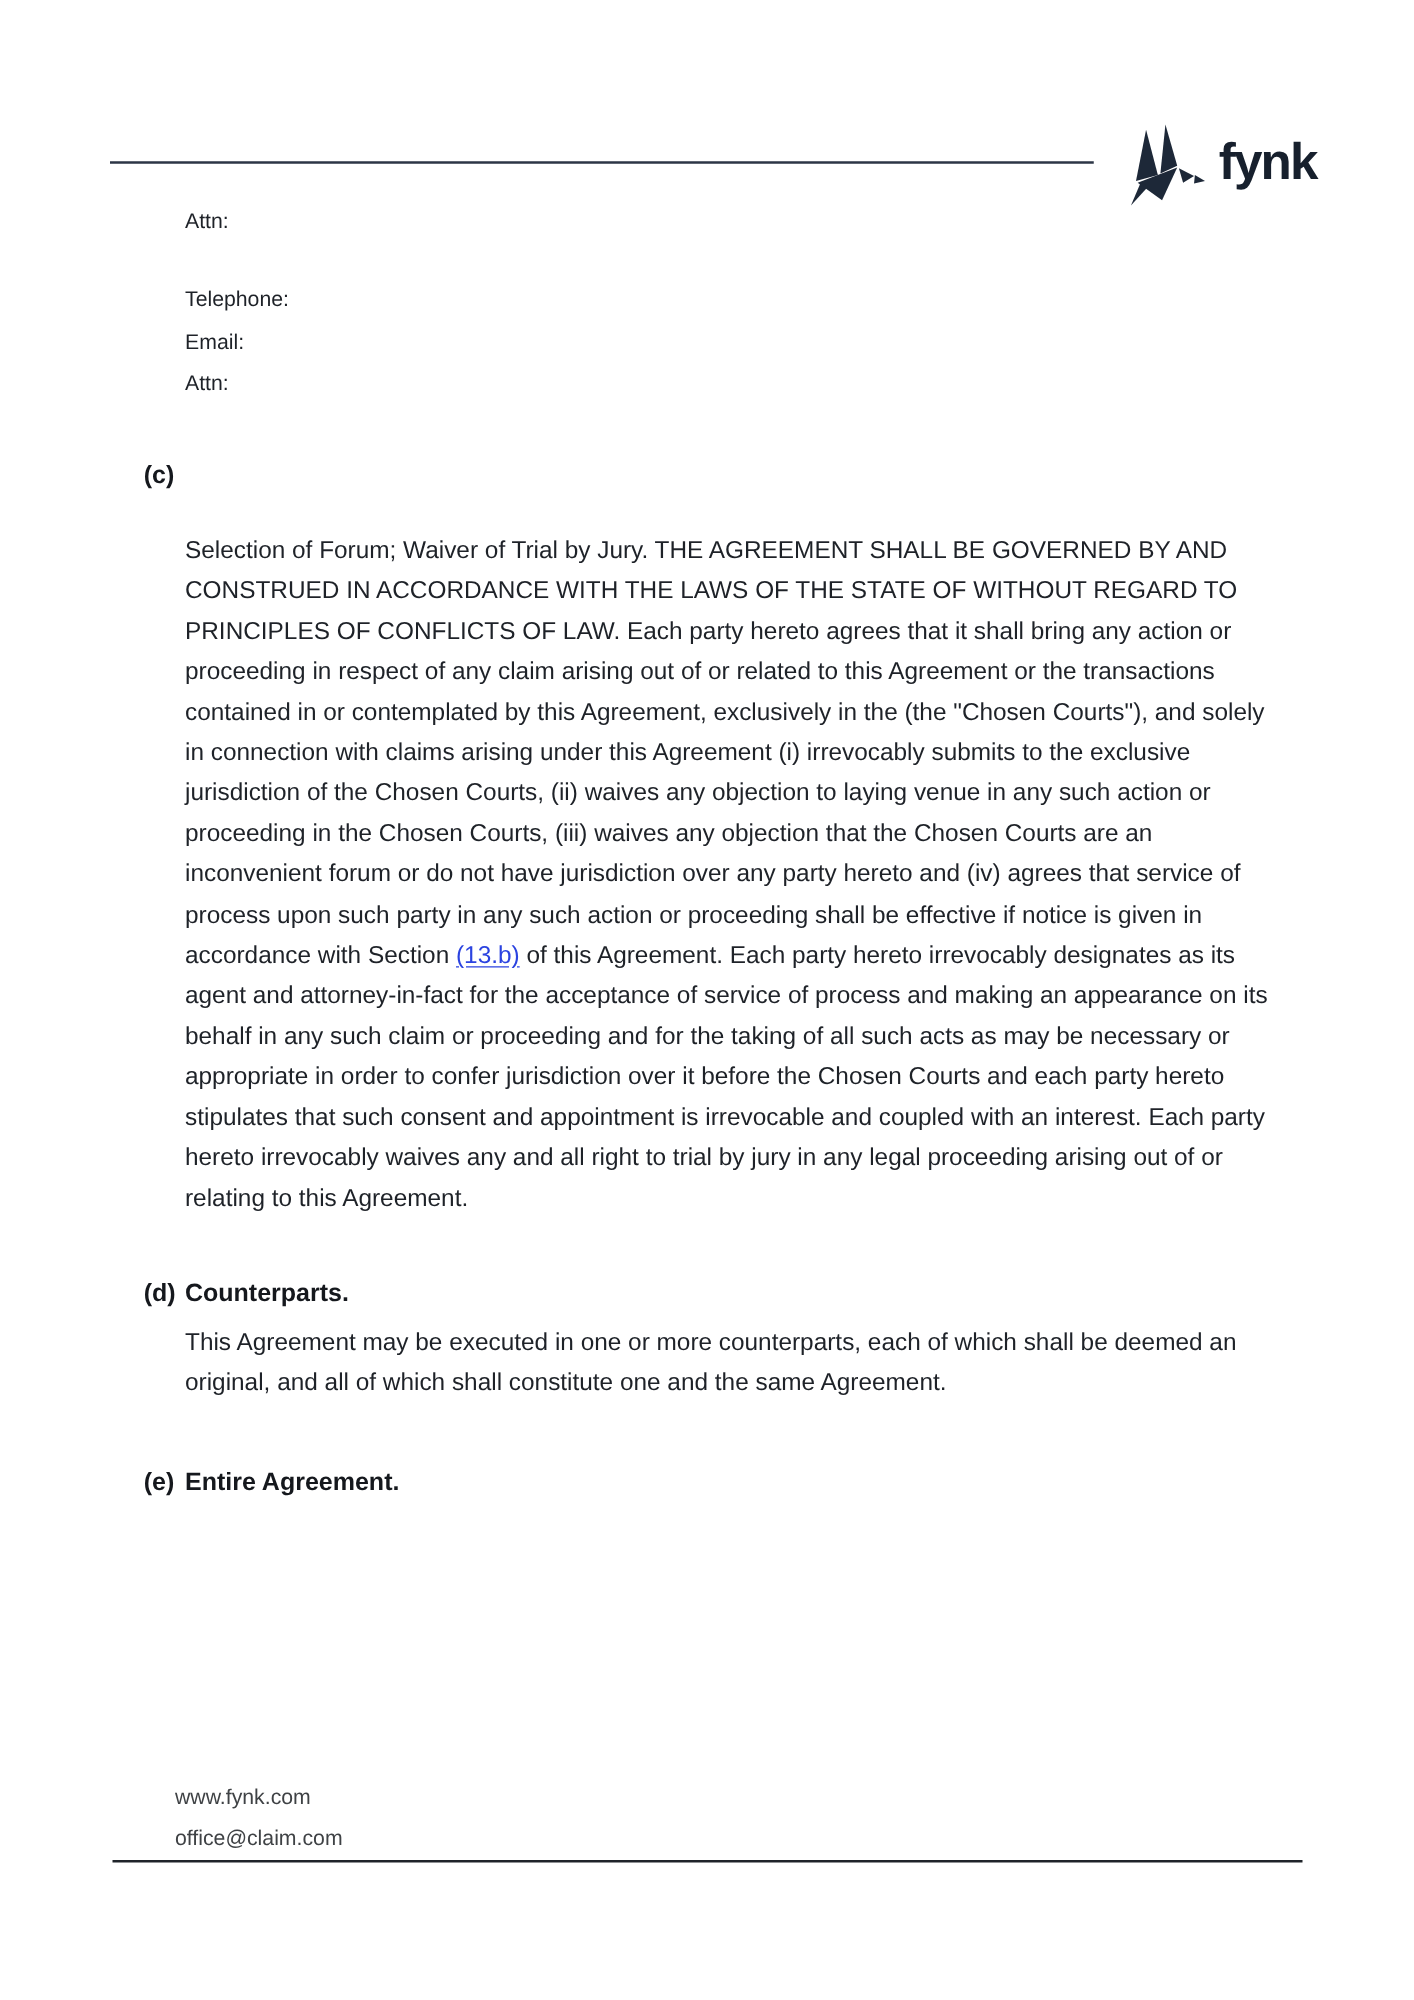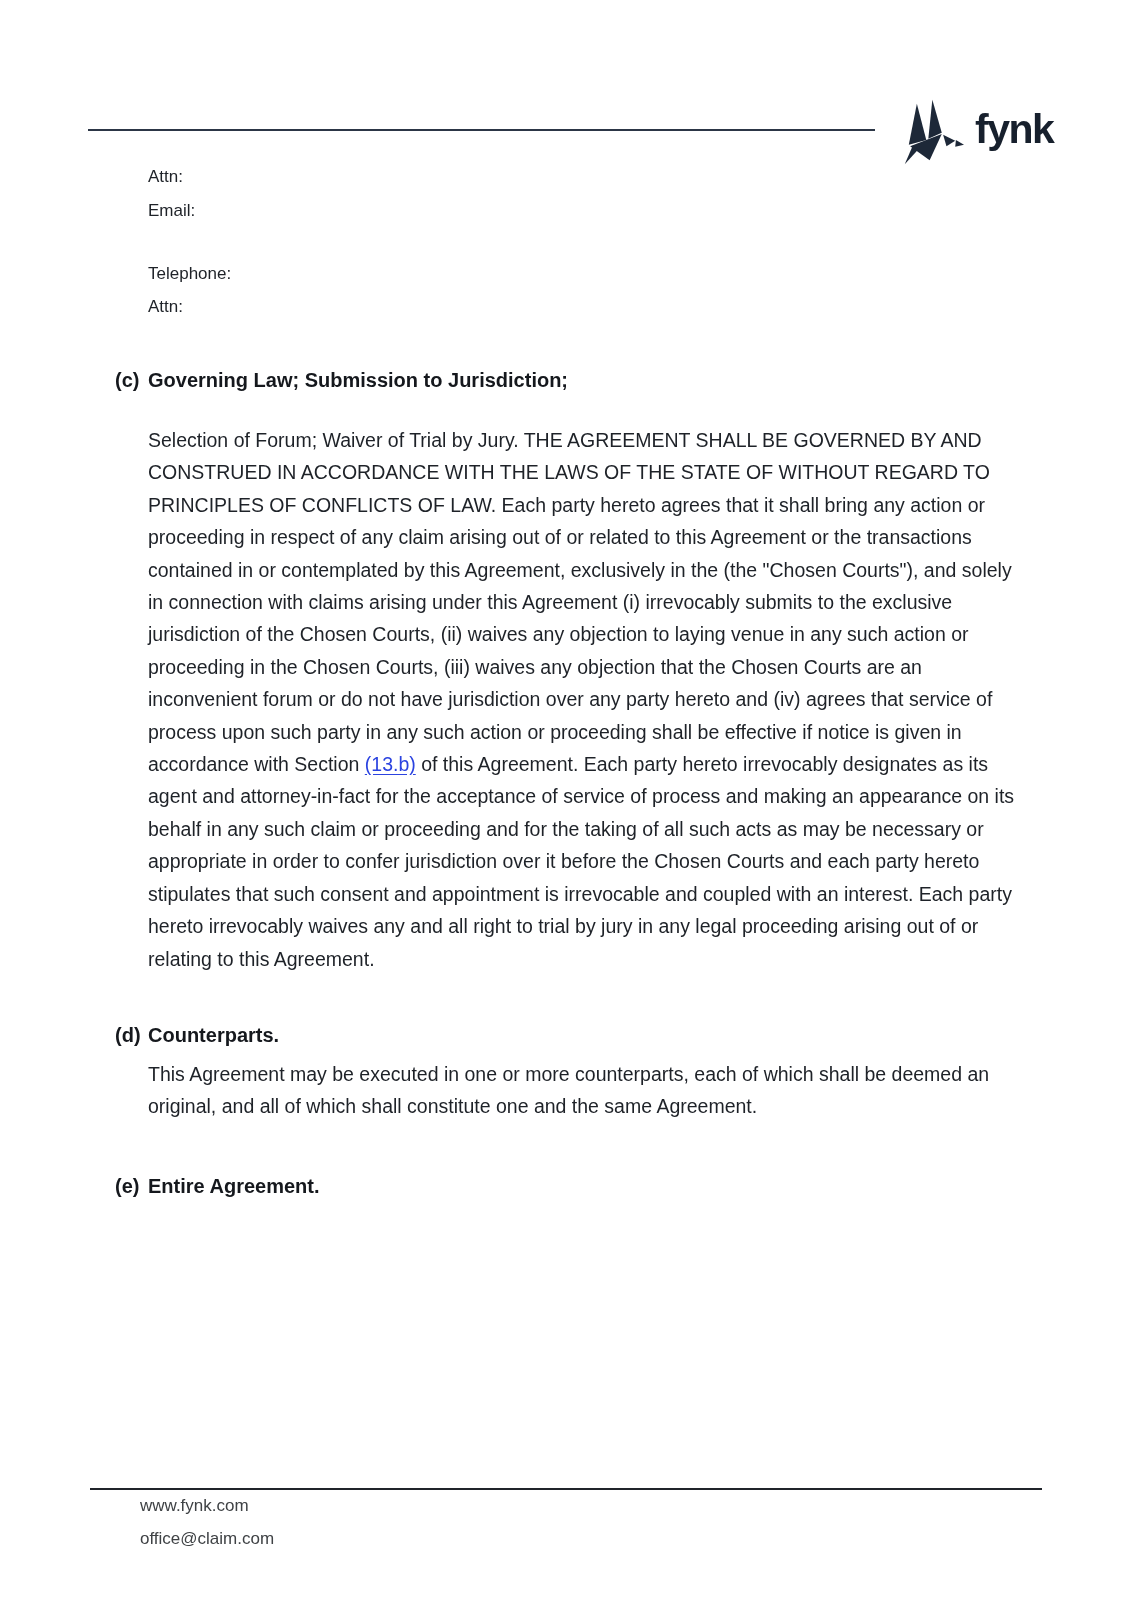--- a/index.html
+++ b/index.html
@@ -62,21 +62,21 @@
     color: #2b43e0; 
     text-underline-offset: 3px;
   }
 
   
   .footer-rule {
     position: absolute; left: 90px; top: 1488px;
     width: 952px; height: 2px; background: #20242a;
   }
   .footer {
-    position: absolute; left: 140px; top: 1489px;
+    position: absolute; left: 140px; top: 1421px;
   }
   .footer p {
     font-size: 17px; line-height: 33px; color: #3f4245;
   }
 </style>
 </head>
 <body>
 
 <div class="page">
 
@@ -94,27 +94,26 @@
           <polygon points="33,74 13,96 25,68"></polygon>
         </g>
       </svg>
     </span>
     <span class="brand-name">fynk</span>
   </div>
 
   <div class="content">
 
     <p class="label">Attn:</p>
+    <p class="label mt-tel">Telephone:</p>
     <p class="label mt-email">Email:</p>
-    <p class="label mt-tel">Telephone:</p>
     <p class="label">Attn:</p>
 
     <h3 class="heading h-c">
       <span class="letter">(c)</span>
-      <span class="title">Governing Law; Submission to Jurisdiction;</span>
     </h3>
     <p class="para p-c"><span>Selection of Forum; Waiver of Trial by Jury. THE AGREEMENT SHALL BE GOVERNED BY AND CONSTRUED IN ACCORDANCE WITH THE LAWS OF THE STATE OF WITHOUT REGARD TO PRINCIPLES OF CONFLICTS OF LAW. Each party hereto agrees that it shall bring any action or proceeding in respect of any claim arising out of or related to this Agreement or the transactions contained in or contemplated by this Agreement, exclusively in the (the "Chosen Courts"), and solely in connection with claims arising under this Agreement (i) irrevocably submits to the exclusive jurisdiction of the Chosen Courts, (ii) waives any objection to laying venue in any such action or proceeding in the Chosen Courts, (iii) waives any objection that the Chosen Courts are an inconvenient forum or do not have jurisdiction over any party hereto and (iv) agrees that service of process upon such party in any such action or proceeding shall be effective if notice is given in accordance with Section </span><a href="#" class="doc-link">(13.b)</a><span> of this Agreement. Each party hereto irrevocably designates as its agent and attorney-in-fact for the acceptance of service of process and making an appearance on its behalf in any such claim or proceeding and for the taking of all such acts as may be necessary or appropriate in order to confer jurisdiction over it before the Chosen Courts and each party hereto stipulates that such consent and appointment is irrevocable and coupled with an interest. Each party hereto irrevocably waives any and all right to trial by jury in any legal proceeding arising out of or relating to this Agreement.</span></p>
 
     <h3 class="heading h-d">
       <span class="letter">(d)</span>
       <span class="title">Counterparts.</span>
     </h3>
     <p class="para p-d">This Agreement may be executed in one or more counterparts, each of which shall be deemed an original, and all of which shall constitute one and the same Agreement.</p>
 
     <h3 class="heading h-e">

